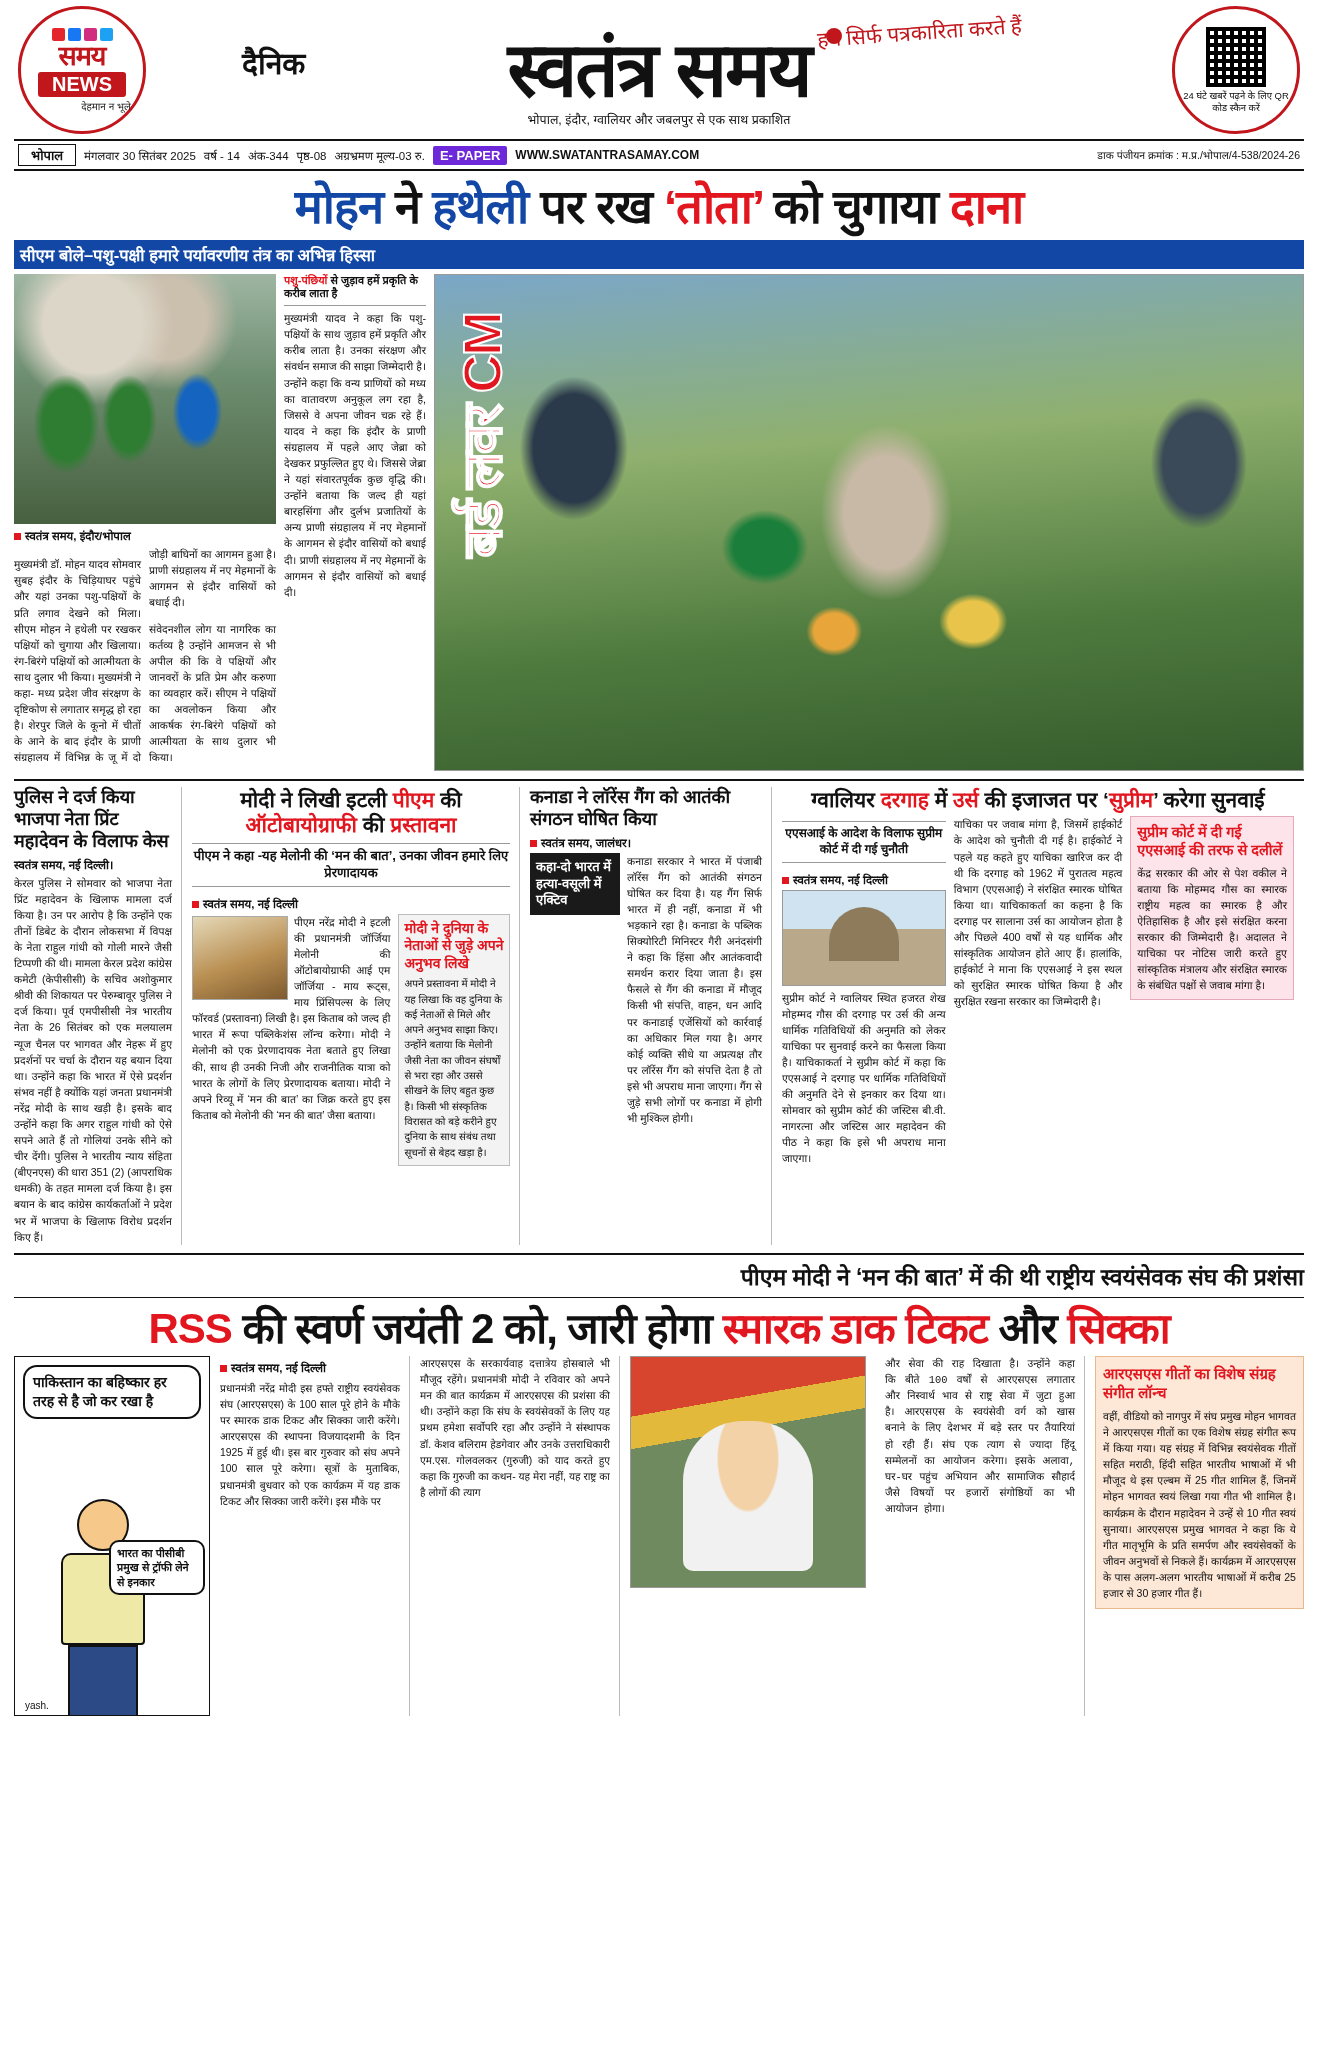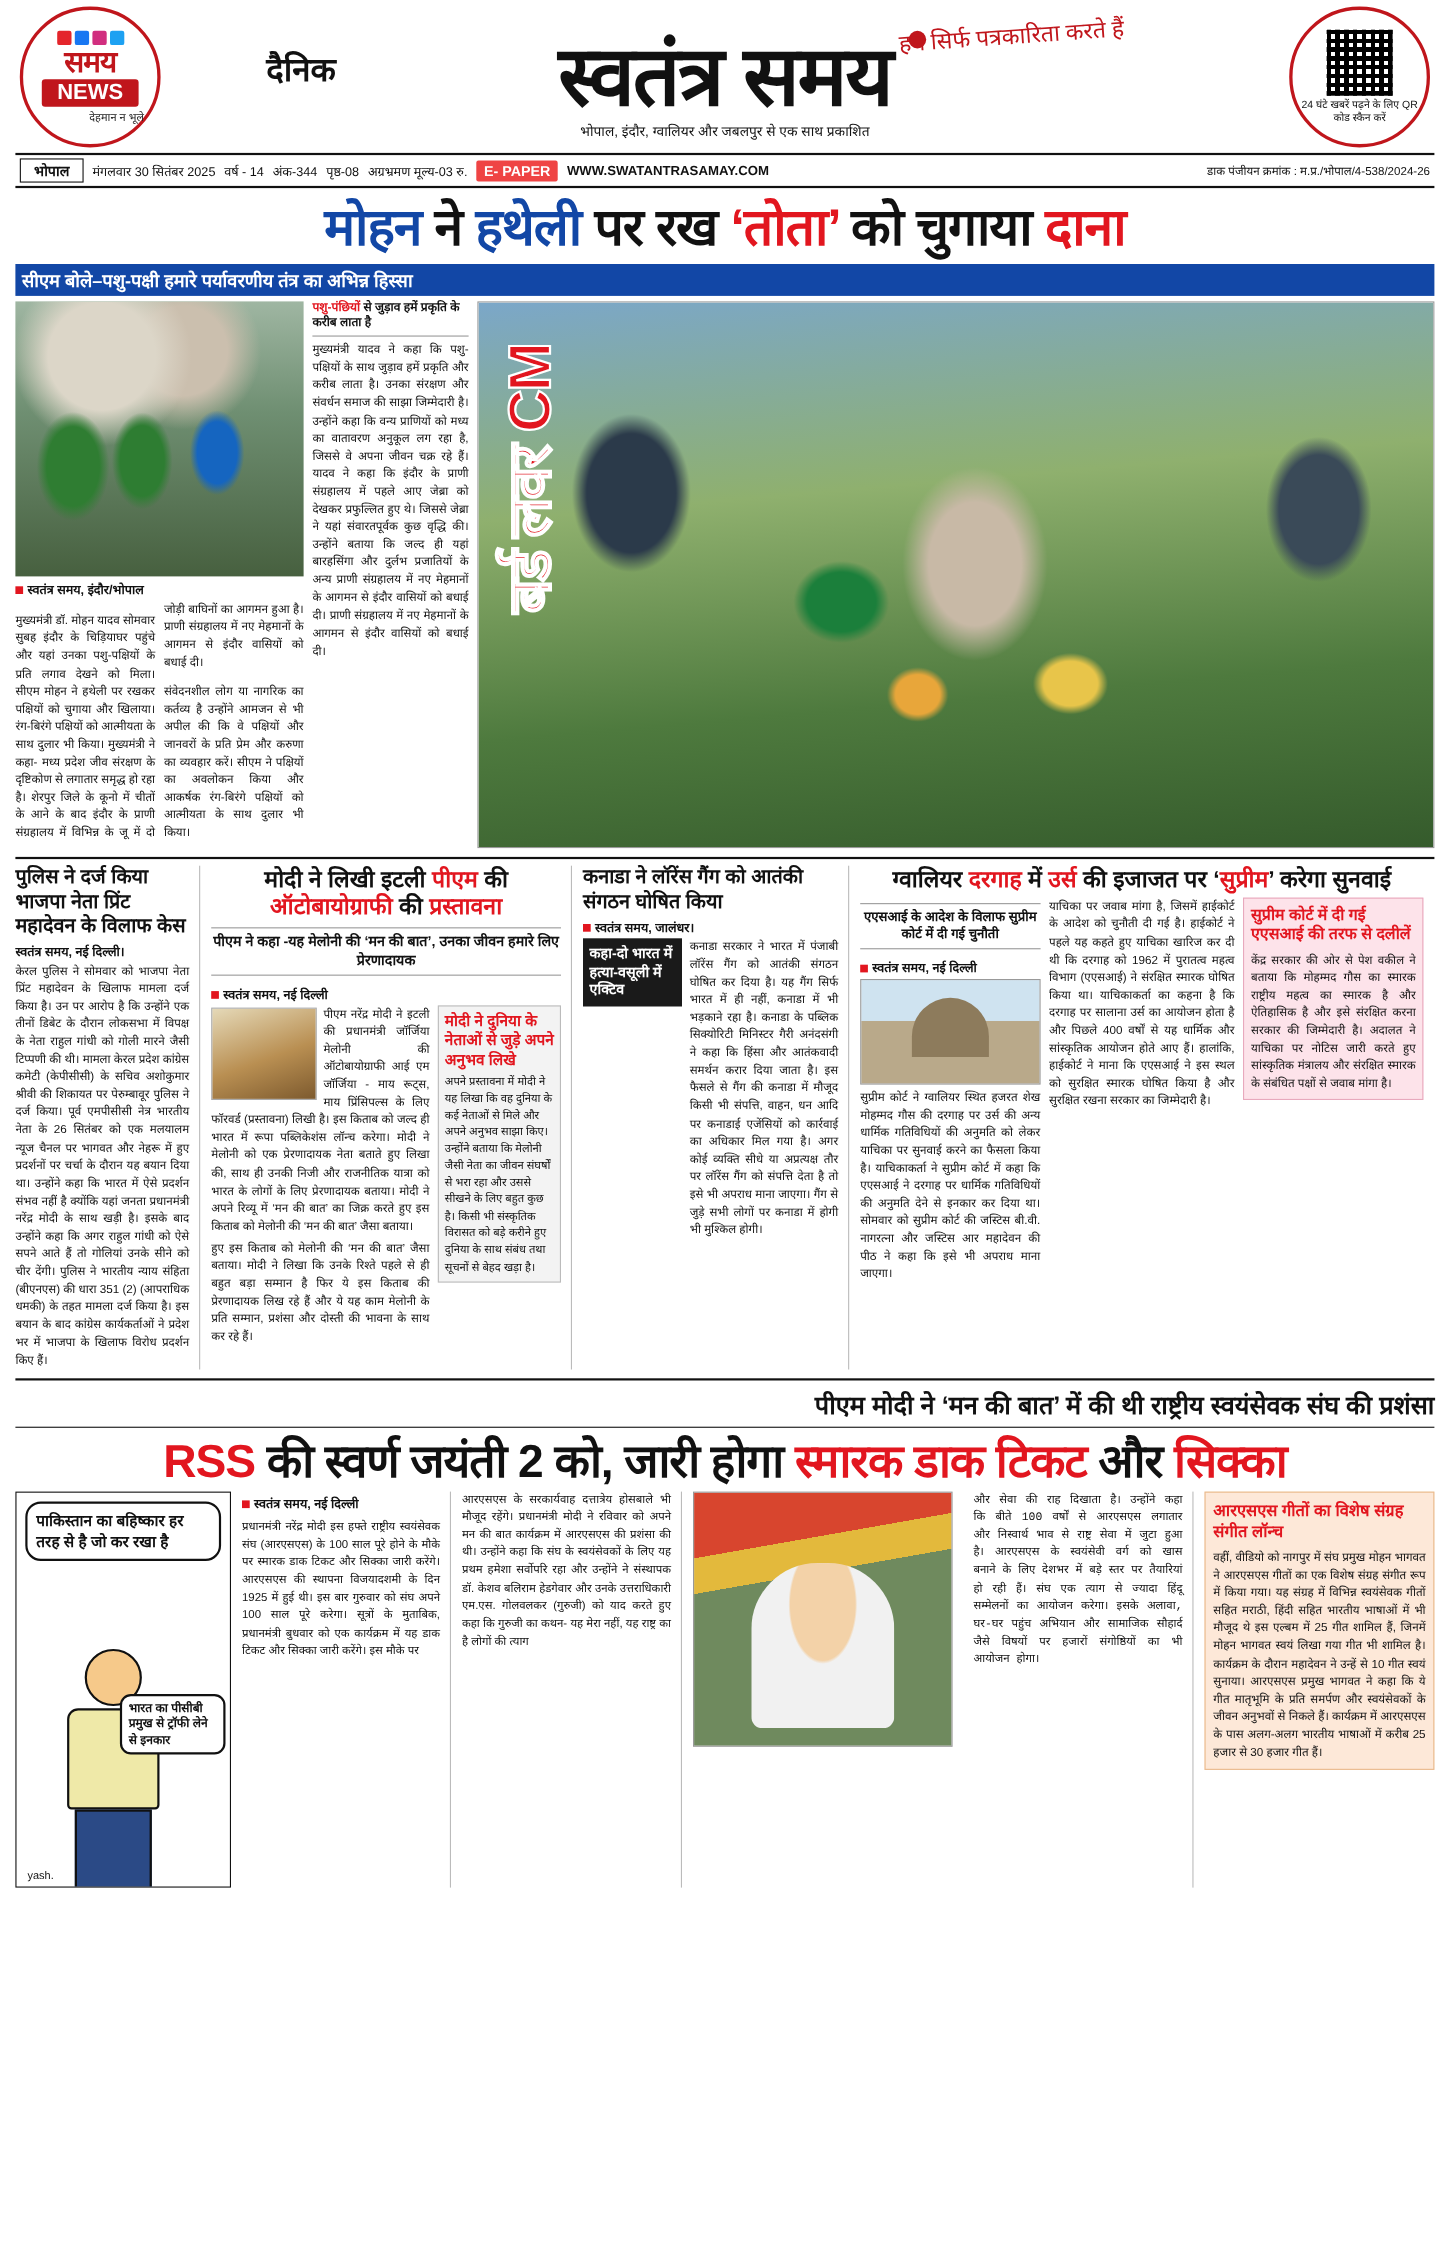--- a/index.html
+++ b/index.html
@@ -36,21 +36,21 @@
   .qr { width:60px; height:60px; background:
       repeating-linear-gradient(0deg,#000 0 4px,#fff 4px 8px),
       repeating-linear-gradient(90deg,#000 0 4px,transparent 4px 8px);
     background-blend-mode:multiply; }
   .qr-txt { font-size:9.5px; text-align:center; line-height:1.25; margin-top:3px; }
 
   
   .infobar { display:flex; align-items:center; gap:8px; border-top:2px solid #111; border-bottom:2px solid #111;
     margin-top:5px; padding:3px 4px; font-size:11.5px; }
   .city-box { border:1px solid #111; padding:1px 12px; font-weight:bold; font-size:13px; }
-  .epaper { background:#ef4444; color:#fff; font-weight:bold; padding:2px 7px; font-size:13px; border-radius:2px; }
+  .epaper { background:#6d28d9; color:#fff; font-weight:bold; padding:2px 7px; font-size:13px; border-radius:2px; }
   .site { font-weight:bold; font-size:12px; }
   .infobar .spacer { flex:1; }
   .reg { font-size:10.5px; }
 
   
   .headline { text-align:center; font-size:47px; font-weight:bold; letter-spacing:-1px; margin:10px 0 6px; line-height:1.12; }
   .hl-blue { color:#1247a6; } .hl-red { color:#e2161f; } .hl-dark { color:#111; }
 
   .kicker { background:#1247a6; color:#fff; font-size:16.5px; font-weight:bold; padding:3px 6px; }
 
@@ -244,21 +244,20 @@
         <span>मोदी ने लिखी इटली </span><span class="red">पीएम</span><span> की </span><span class="red">ऑटोबायोग्राफी</span><span> की </span><span class="red">प्रस्तावना</span>
       </div>
       <div class="subhead">पीएम ने कहा -यह मेलोनी की ‘मन की बात’, उनका जीवन हमारे लिए प्रेरणादायक</div>
       <div class="byline">
         <span class="sq"></span><span>स्वतंत्र समय, नई दिल्ली</span>
       </div>
       <div style="display:flex; gap:8px;">
         <div style="width:64%;">
           <div class="mini-photo"></div>
           <div class="body-col">पीएम नरेंद्र मोदी ने इटली की प्रधानमंत्री जॉर्जिया मेलोनी की ऑटोबायोग्राफी आई एम जॉर्जिया - माय रूट्स, माय प्रिंसिपल्स के लिए फॉरवर्ड (प्रस्तावना) लिखी है। इस किताब को जल्द ही भारत में रूपा पब्लिकेशंस लॉन्च करेगा। मोदी ने मेलोनी को एक प्रेरणादायक नेता बताते हुए लिखा की, साथ ही उनकी निजी और राजनीतिक यात्रा को भारत के लोगों के लिए प्रेरणादायक बताया। मोदी ने अपने रिव्यू में ‘मन की बात’ का जिक्र करते हुए इस किताब को मेलोनी की ‘मन की बात’ जैसा बताया।</div>
-          <div class="body-col" style="margin-top:4px;">हुए इस किताब को मेलोनी की ‘मन की बात’ जैसा बताया। मोदी ने लिखा कि उनके रिश्ते पहले से ही बहुत बड़ा सम्मान है फिर ये इस किताब की प्रेरणादायक लिख रहे हैं और ये यह काम मेलोनी के प्रति सम्मान, प्रशंसा और दोस्ती की भावना के साथ कर रहे हैं।</div>
         </div>
         <div style="width:36%;">
           <div class="sidebox">
             <h4>मोदी ने दुनिया के नेताओं से जुड़े अपने अनुभव लिखे</h4>
             <div>अपने प्रस्तावना में मोदी ने यह लिखा कि वह दुनिया के कई नेताओं से मिले और अपने अनुभव साझा किए। उन्होंने बताया कि मेलोनी जैसी नेता का जीवन संघर्षों से भरा रहा और उससे सीखने के लिए बहुत कुछ है। किसी भी संस्कृतिक विरासत को बड़े करीने हुए दुनिया के साथ संबंध तथा सूचनों से बेहद खड़ा है।</div>
           </div>
         </div>
       </div>
     </div>
 

